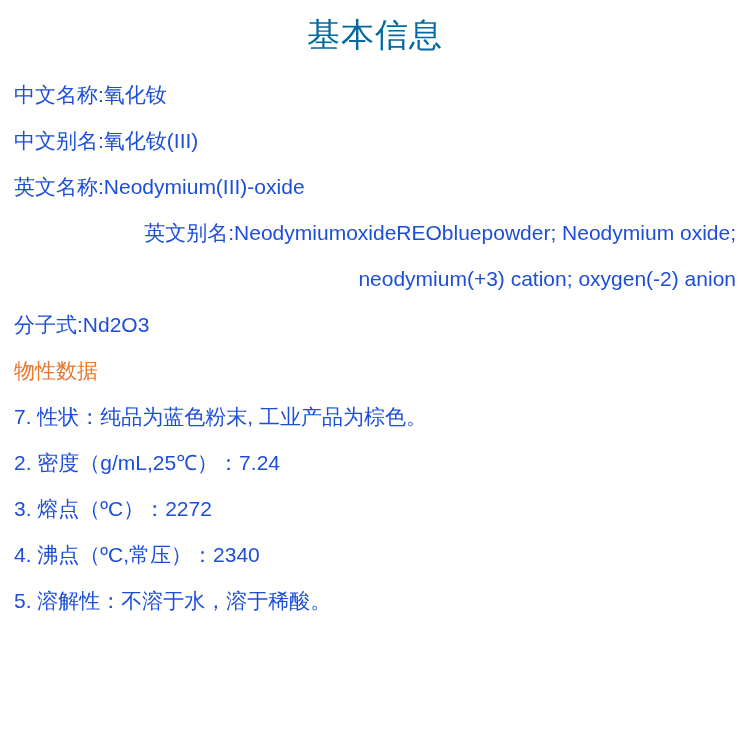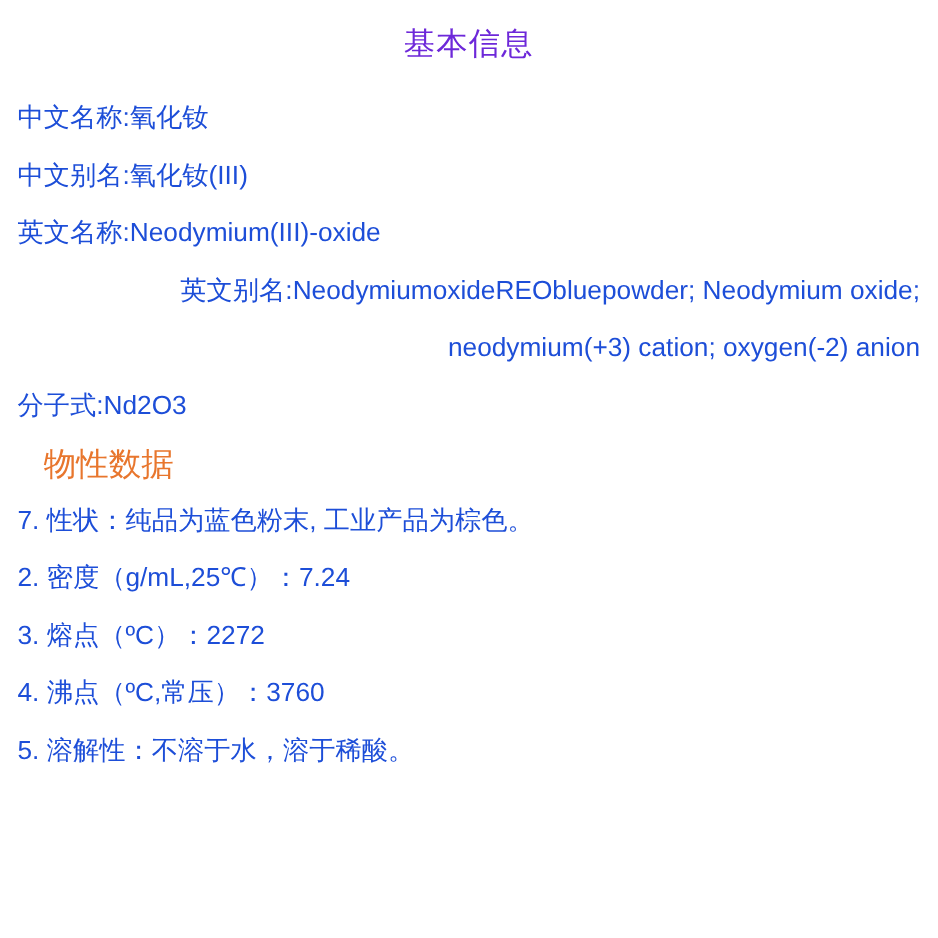--- a/index.html
+++ b/index.html
@@ -15,59 +15,58 @@
     overflow: hidden;
   }
   .page {
     width: 750px;
     height: 750px;
     box-sizing: border-box;
     padding: 8px 14px 0 14px;
   }
   .title {
     text-align: center;
-    font-size: 25px;
+    font-size: 33px;
     line-height: 50px;
-    color: #6d28d9;
+    color: #0369a1;
     font-weight: normal;
     margin: 2px 0 12px 0;
     letter-spacing: 1px;
   }
   .line {
     font-size: 21px;
     line-height: 46px;
     color: #1d4ed8;
     white-space: pre-wrap;
     word-break: break-word;
   }
   .line.wrap {
     line-height: 46px;
     text-align: right;
   }
   .section-head {
-    font-size: 26px;
+    font-size: 21px;
     line-height: 46px;
     color: #e8762d;
-    margin-left: 21px;
   }
 </style>
 </head>
 <body>
 
 <div class="page">
 
   <div class="title">基本信息</div>
 
   <div class="line">中文名称:氧化钕</div>
   <div class="line">中文别名:氧化钕(III)</div>
   <div class="line">英文名称:Neodymium(III)-oxide</div>
   <div class="line wrap">英文别名:NeodymiumoxideREObluepowder; Neodymium oxide; neodymium(+3) cation; oxygen(-2) anion</div>
   <div class="line">分子式:Nd2O3</div>
 
   <div class="section-head">物性数据</div>
 
   <div class="line">7. 性状：纯品为蓝色粉末, 工业产品为棕色。</div>
   <div class="line">2. 密度（g/mL,25℃）：7.24</div>
   <div class="line">3. 熔点（ºC）：2272</div>
-  <div class="line">4. 沸点（ºC,常压）：3760</div>
+  <div class="line">4. 沸点（ºC,常压）：2340</div>
   <div class="line">5. 溶解性：不溶于水，溶于稀酸。</div>
 
 </div>
 
 </body></html>

